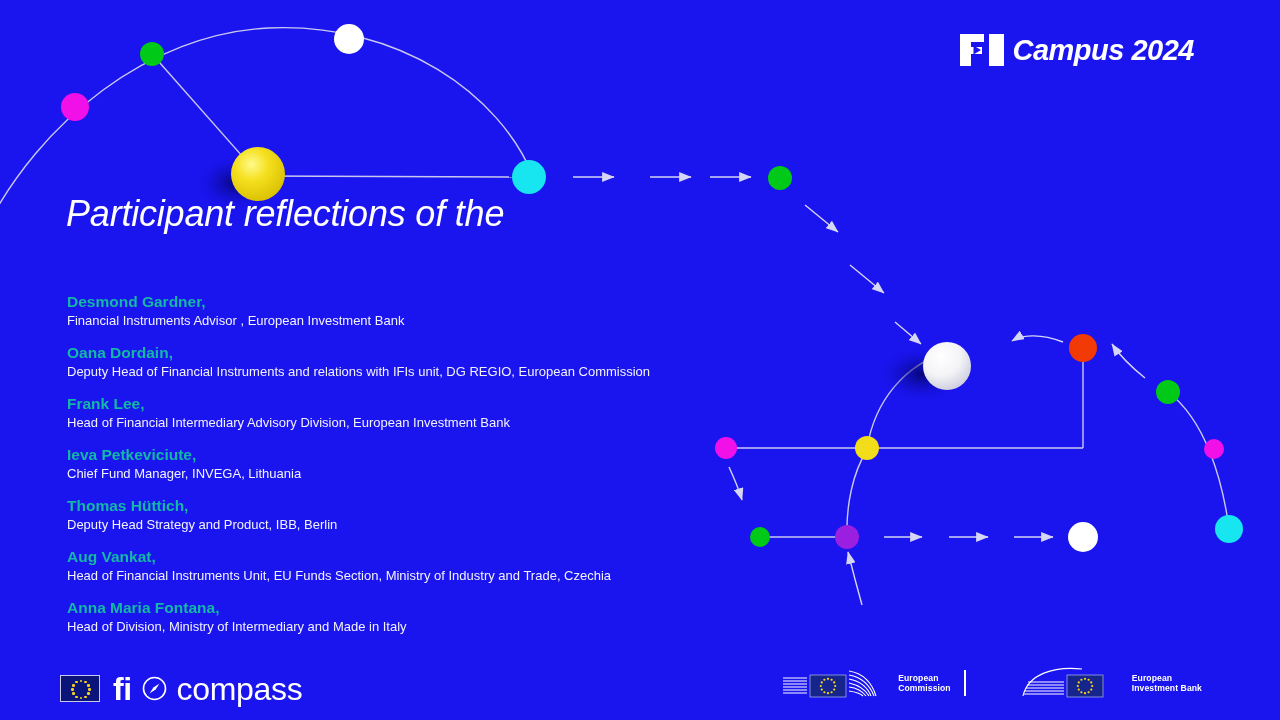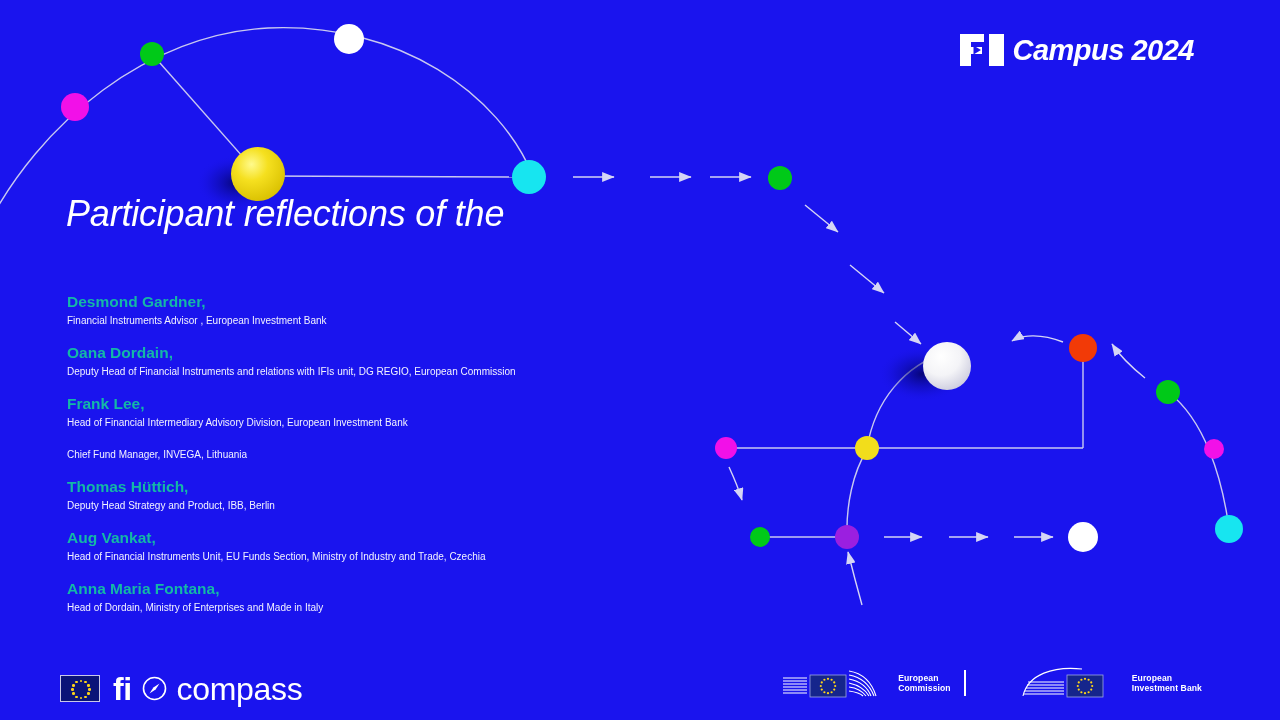--- a/index.html
+++ b/index.html
@@ -46,21 +46,21 @@
   .speaker {
     margin-bottom:13px;
   }
   .speaker-name {
     font-size:15.5px;
     font-weight:bold;
     line-height:19px;
     color:#14b8a6;
   }
   .speaker-role {
-    font-size:10px;
+    font-size:13px;
     font-weight:400;
     line-height:19px;
     color:#f2f2ff;
     max-width:620px;
   }
   
   #fi-campus {
     position:absolute;
     right:86px; top:30px;
     display:flex;
@@ -234,33 +234,34 @@
     </div>
     <div class="speaker">
       <div class="speaker-name">Oana Dordain,</div>
       <div class="speaker-role">Deputy Head of Financial Instruments and relations with IFIs unit, DG REGIO, European Commission</div>
     </div>
     <div class="speaker">
       <div class="speaker-name">Frank Lee,</div>
       <div class="speaker-role">Head of Financial Intermediary Advisory Division, European Investment Bank</div>
     </div>
     <div class="speaker">
+      <div class="speaker-name">Ieva Petkeviciute,</div>
       <div class="speaker-role">Chief Fund Manager, INVEGA, Lithuania</div>
     </div>
     <div class="speaker">
       <div class="speaker-name">Thomas Hüttich,</div>
       <div class="speaker-role">Deputy Head Strategy and Product, IBB, Berlin</div>
     </div>
     <div class="speaker">
       <div class="speaker-name">Aug Vankat,</div>
       <div class="speaker-role">Head of Financial Instruments Unit, EU Funds Section, Ministry of Industry and Trade, Czechia</div>
     </div>
     <div class="speaker">
       <div class="speaker-name">Anna Maria Fontana,</div>
-      <div class="speaker-role">Head of Dordain, Ministry of Enterprises and Made in Italy</div>
+      <div class="speaker-role">Head of Division, Ministry of Intermediary and Made in Italy</div>
     </div>
   </div>
 
   <div id="fi-campus">
     <svg id="fi-mark" width="50" height="38" viewBox="0 0 50 38">
 
       <path d="M2,3 L26,3 L26,11 L13,11 L13,16 L24,16 L24,23 L13,23 L13,35 L2,35 Z" fill="#ffffff"></path>
 
       <path d="M15.5,14.5 L23,19 L15.5,23.5 Z" fill="#1A14EE"></path>
 

